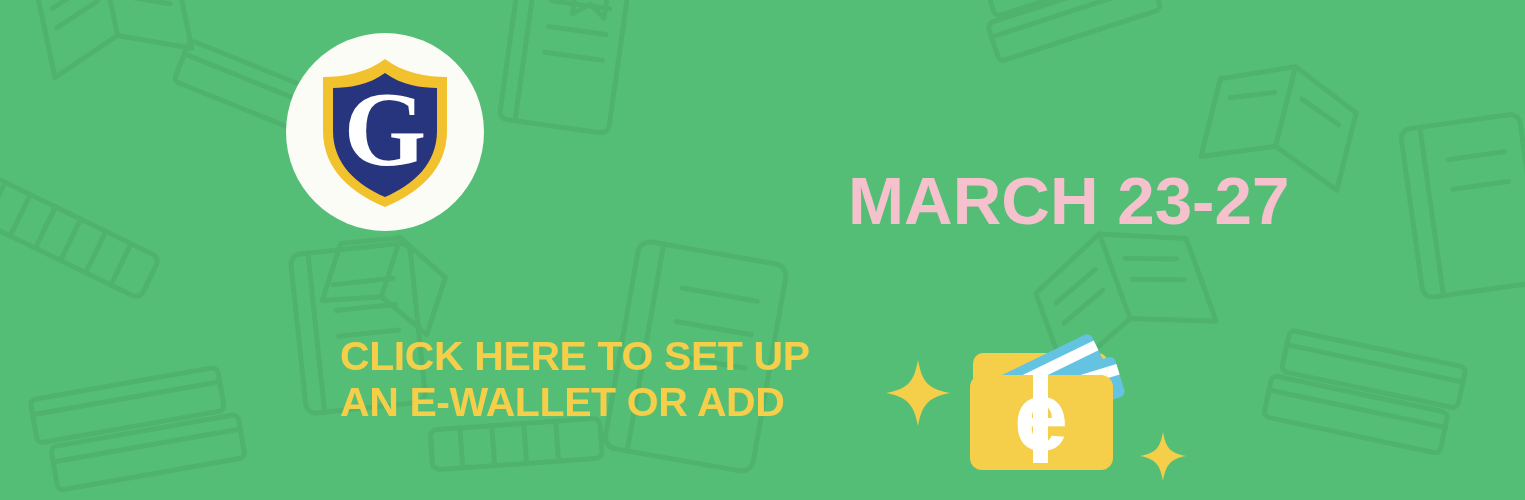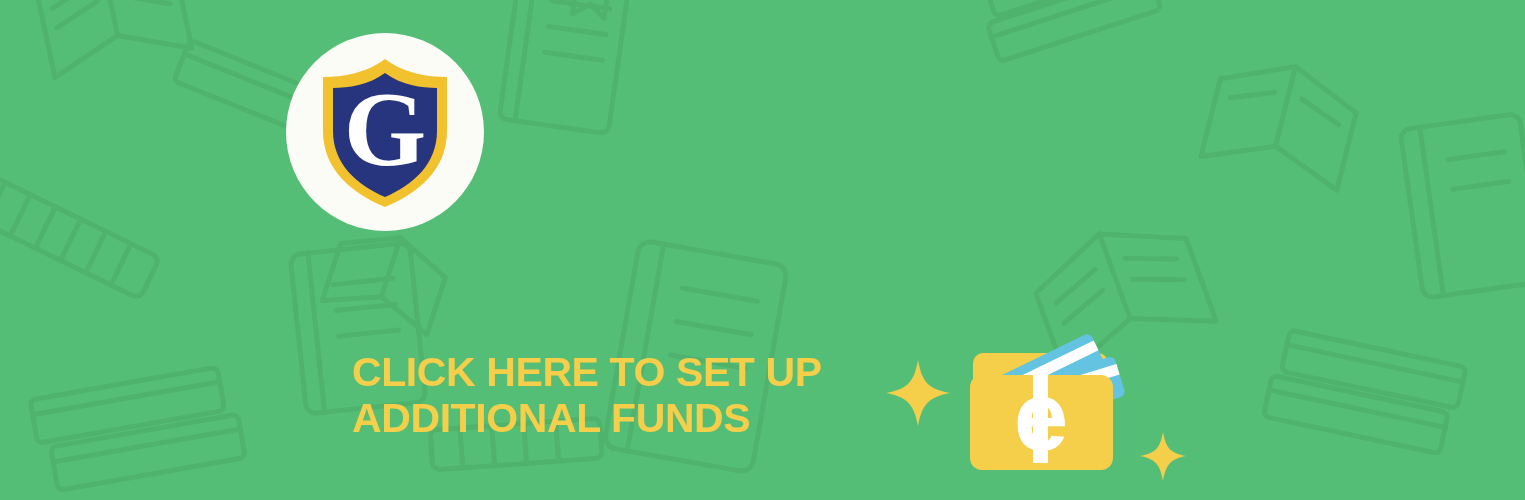--- a/index.html
+++ b/index.html
@@ -63,24 +63,23 @@
     left: 848px;
     top: 166px;
     width: 340px;
     height: 72px;
   }
   .date-line svg { display: block; overflow: visible; }
 
   
   .cta {
     position: absolute;
-    left: 352px;
+    left: 340px;
     top: 333px;
     width: 500px;
-    margin-top: 16px;
   }
   .cta-line {
     display: block;
     color: #F5CE4A;
     font-size: 41px;
     line-height: 46px;
     font-weight: bold;
     letter-spacing: -0.4px;
     white-space: nowrap;
   }
@@ -218,24 +217,29 @@
   <div class="logo-wrap">
     <div class="logo-circle"></div>
     <svg class="logo-shield" viewBox="0 0 140 152" xmlns="http://www.w3.org/2000/svg">
       <path d="M70 2 C52 16 28 20 8 20 L8 74 C8 112 36 136 70 150 C104 136 132 112 132 74 L132 20 C112 20 88 16 70 2 Z" fill="#F2C12E"></path>
       <path d="M70 16 C54 28 33 31 18 31 L18 74 C18 107 42 128 70 140 C98 128 122 107 122 74 L122 31 C107 31 86 28 70 16 Z" fill="#27357E"></path>
       <text x="70" y="108" text-anchor="middle" font-family="Liberation Serif, serif" font-size="106" font-weight="bold" fill="#FFFFFF">G</text>
     </svg>
   </div>
 
 
+  <div class="date-line">
+    <svg viewBox="0 0 340 72" xmlns="http://www.w3.org/2000/svg">
+      <text x="0" y="58" font-family="Liberation Sans Narrow, Liberation Sans, sans-serif" font-size="66" font-weight="bold" transform="scale(1.02,1)" fill="#F4C1CC">MARCH 23-27</text>
+    </svg>
+  </div>
 
   <div class="cta">
     <span class="cta-line">CLICK HERE TO SET UP</span>
-    <span class="cta-line">ADDITIONAL FUNDS</span>
+    <span class="cta-line">AN E-WALLET OR ADD</span>
   </div>
 
   <div class="wallet-art">
     <svg viewBox="0 0 320 180" xmlns="http://www.w3.org/2000/svg">
 
       <path d="M38 12 C42 34 48 41 70 45 C48 49 42 57 38 78 C34 57 28 49 6 45 C28 41 34 34 38 12 Z" fill="#F5CE4A" transform="translate(0,28)"></path>
 
       <path d="M283 112 C286 128 290 133 306 136 C290 139 286 145 283 161 C280 145 276 139 260 136 C276 133 280 128 283 112 Z" fill="#F5CE4A"></path>
 
       <rect x="93" y="33" width="135" height="100" rx="10" fill="#F5CE4A"></rect>

